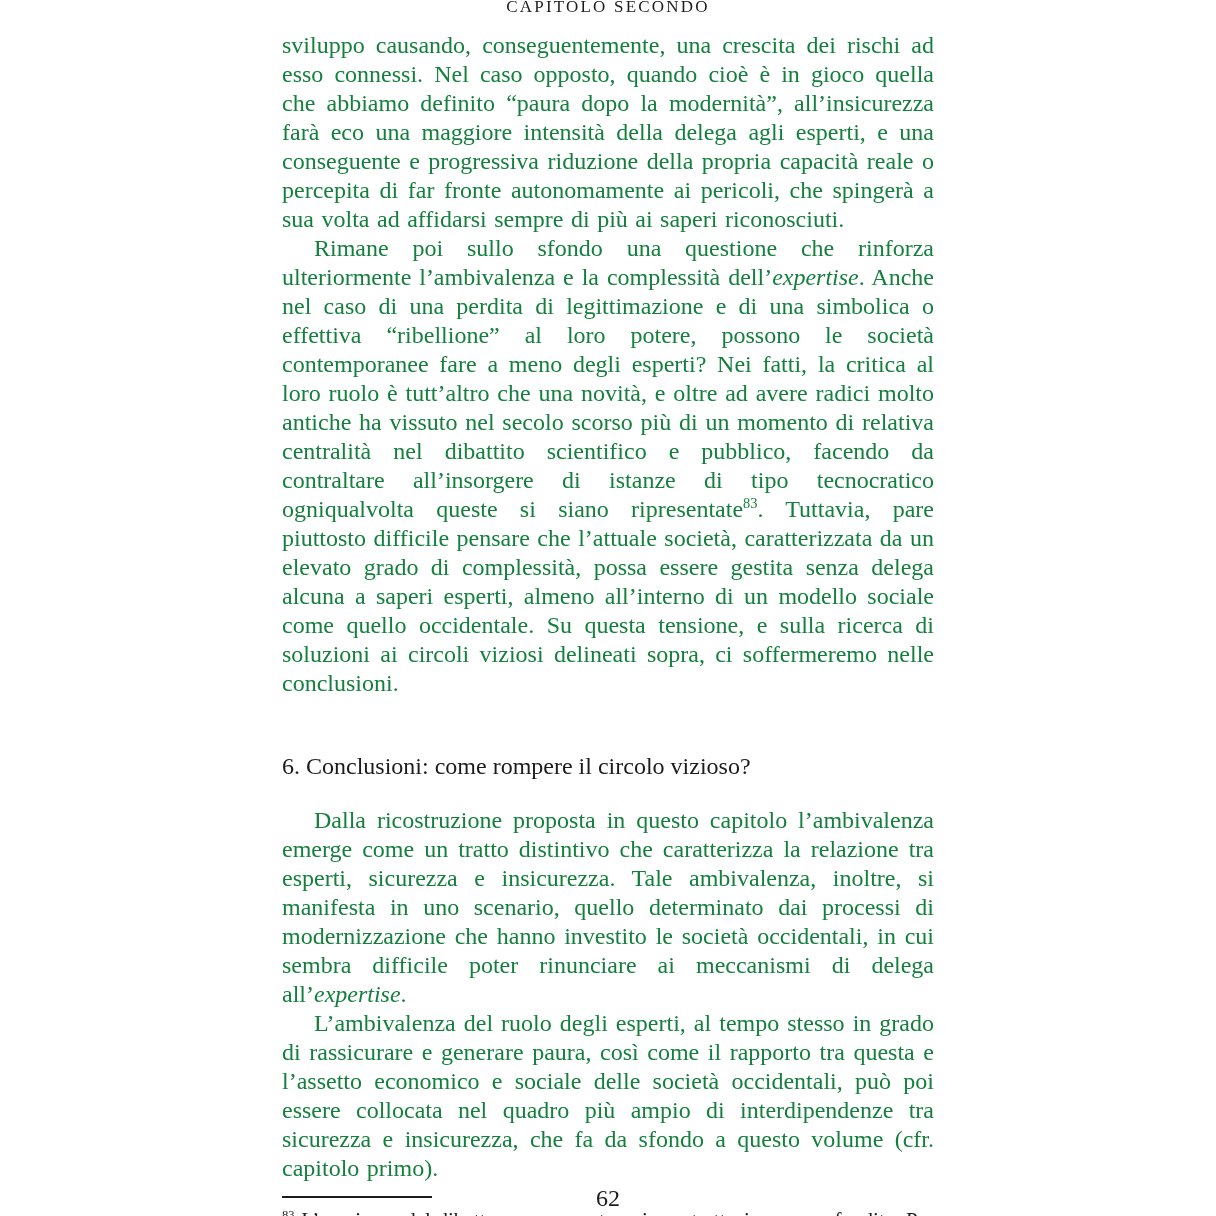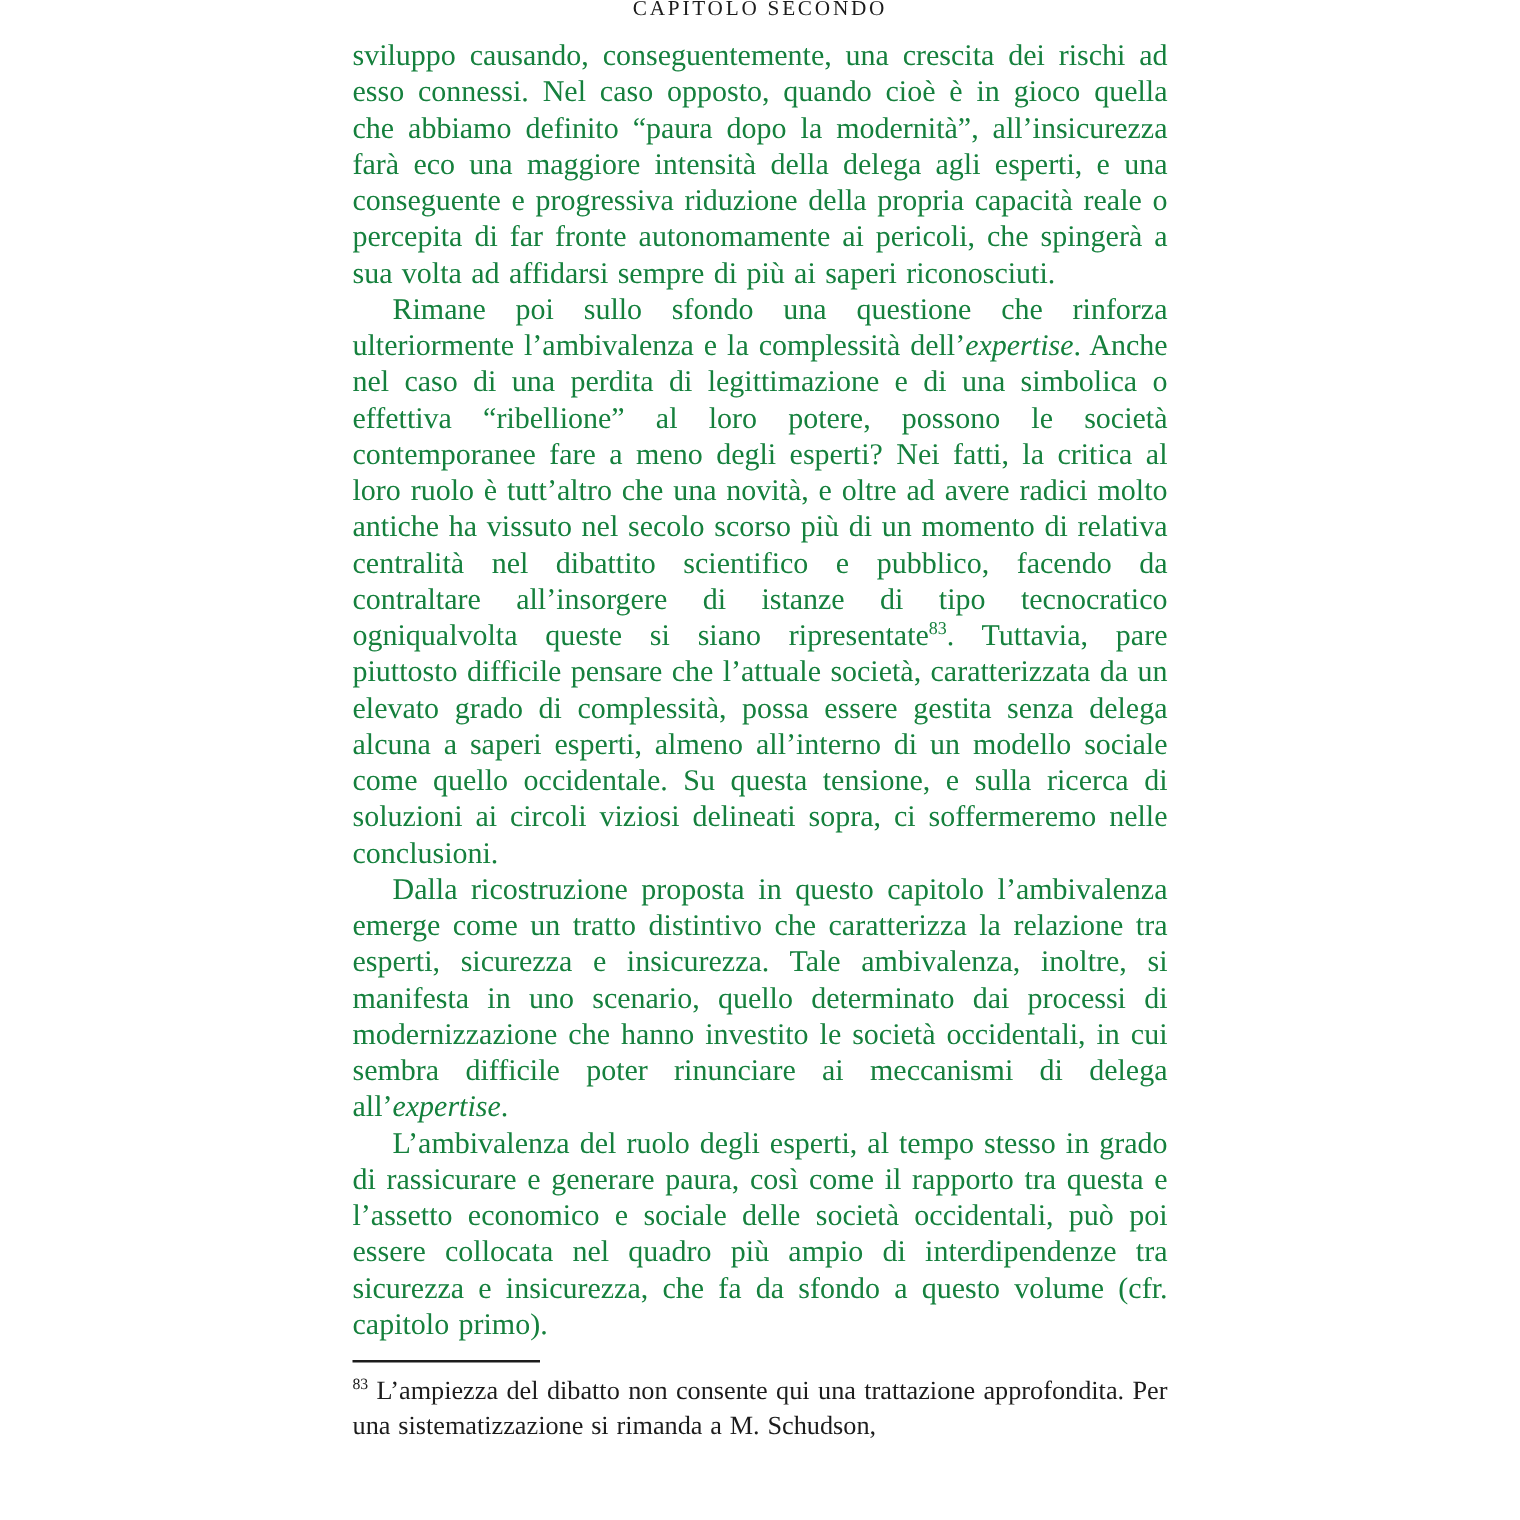--- a/index.html
+++ b/index.html
@@ -79,22 +79,24 @@
 </head>
 <body>
 
 <div class="page">
   <div class="running-header">CAPITOLO SECONDO</div>
 
   <div class="text-column">
     <div>
         <p class="para"><span>sviluppo causando, conseguentemente, una crescita dei rischi ad esso connessi. Nel caso opposto, quando cioè è in gioco quella che abbiamo definito “paura dopo la modernità”, all’insicurezza farà eco una maggiore intensità della delega agli esperti, e una conseguente e progressiva riduzione della propria capacità reale o percepita di far fronte autonomamente ai pericoli, che spingerà a sua volta ad affidarsi sempre di più ai saperi riconosciuti.</span></p>
         <p class="para indent"><span>Rimane poi sullo sfondo una questione che rinforza ulteriormente l’ambivalenza e la complessità dell’</span><span class="italic">expertise</span><span>. Anche nel caso di una perdita di legittimazione e di una simbolica o effettiva “ribellione” al loro potere, possono le società contemporanee fare a meno degli esperti? Nei fatti, la critica al loro ruolo è tutt’altro che una novità, e oltre ad avere radici molto antiche ha vissuto nel secolo scorso più di un momento di relativa centralità nel dibattito scientifico e pubblico, facendo da contraltare all’insorgere di istanze di tipo tecnocratico ogniqualvolta queste si siano ripresentate</span><sup class="sup">83</sup><span>. Tuttavia, pare piuttosto difficile pensare che l’attuale società, caratterizzata da un elevato grado di complessità, possa essere gestita senza delega alcuna a saperi esperti, almeno all’interno di un modello sociale come quello occidentale. Su questa tensione, e sulla ricerca di soluzioni ai circoli viziosi delineati sopra, ci soffermeremo nelle conclusioni.</span></p>
+        <h2 class="section-heading"><span>6. Conclusioni: come rompere il circolo vizioso?</span></h2>
         <p class="para indent"><span>Dalla ricostruzione proposta in questo capitolo l’ambivalenza emerge come un tratto distintivo che caratterizza la relazione tra esperti, sicurezza e insicurezza. Tale ambivalenza, inoltre, si manifesta in uno scenario, quello determinato dai processi di modernizzazione che hanno investito le società occidentali, in cui sembra difficile poter rinunciare ai meccanismi di delega all’</span><span class="italic">expertise</span><span>.</span></p>
         <p class="para indent"><span>L’ambivalenza del ruolo degli esperti, al tempo stesso in grado di rassicurare e generare paura, così come il rapporto tra questa e l’assetto economico e sociale delle società occidentali, può poi essere collocata nel quadro più ampio di interdipendenze tra sicurezza e insicurezza, che fa da sfondo a questo volume (cfr. capitolo primo).</span></p>
       </div>
 
     <hr class="footnote-separator">
 
     <div class="footnote-text"><sup class="sup">83</sup><span> L’ampiezza del dibatto non consente qui una trattazione approfondita. Per una sistematizzazione si rimanda a M. Schudson, </span></div>
   </div>
 
+  <div class="page-number">62</div>
 </div>
 
 </body></html>

